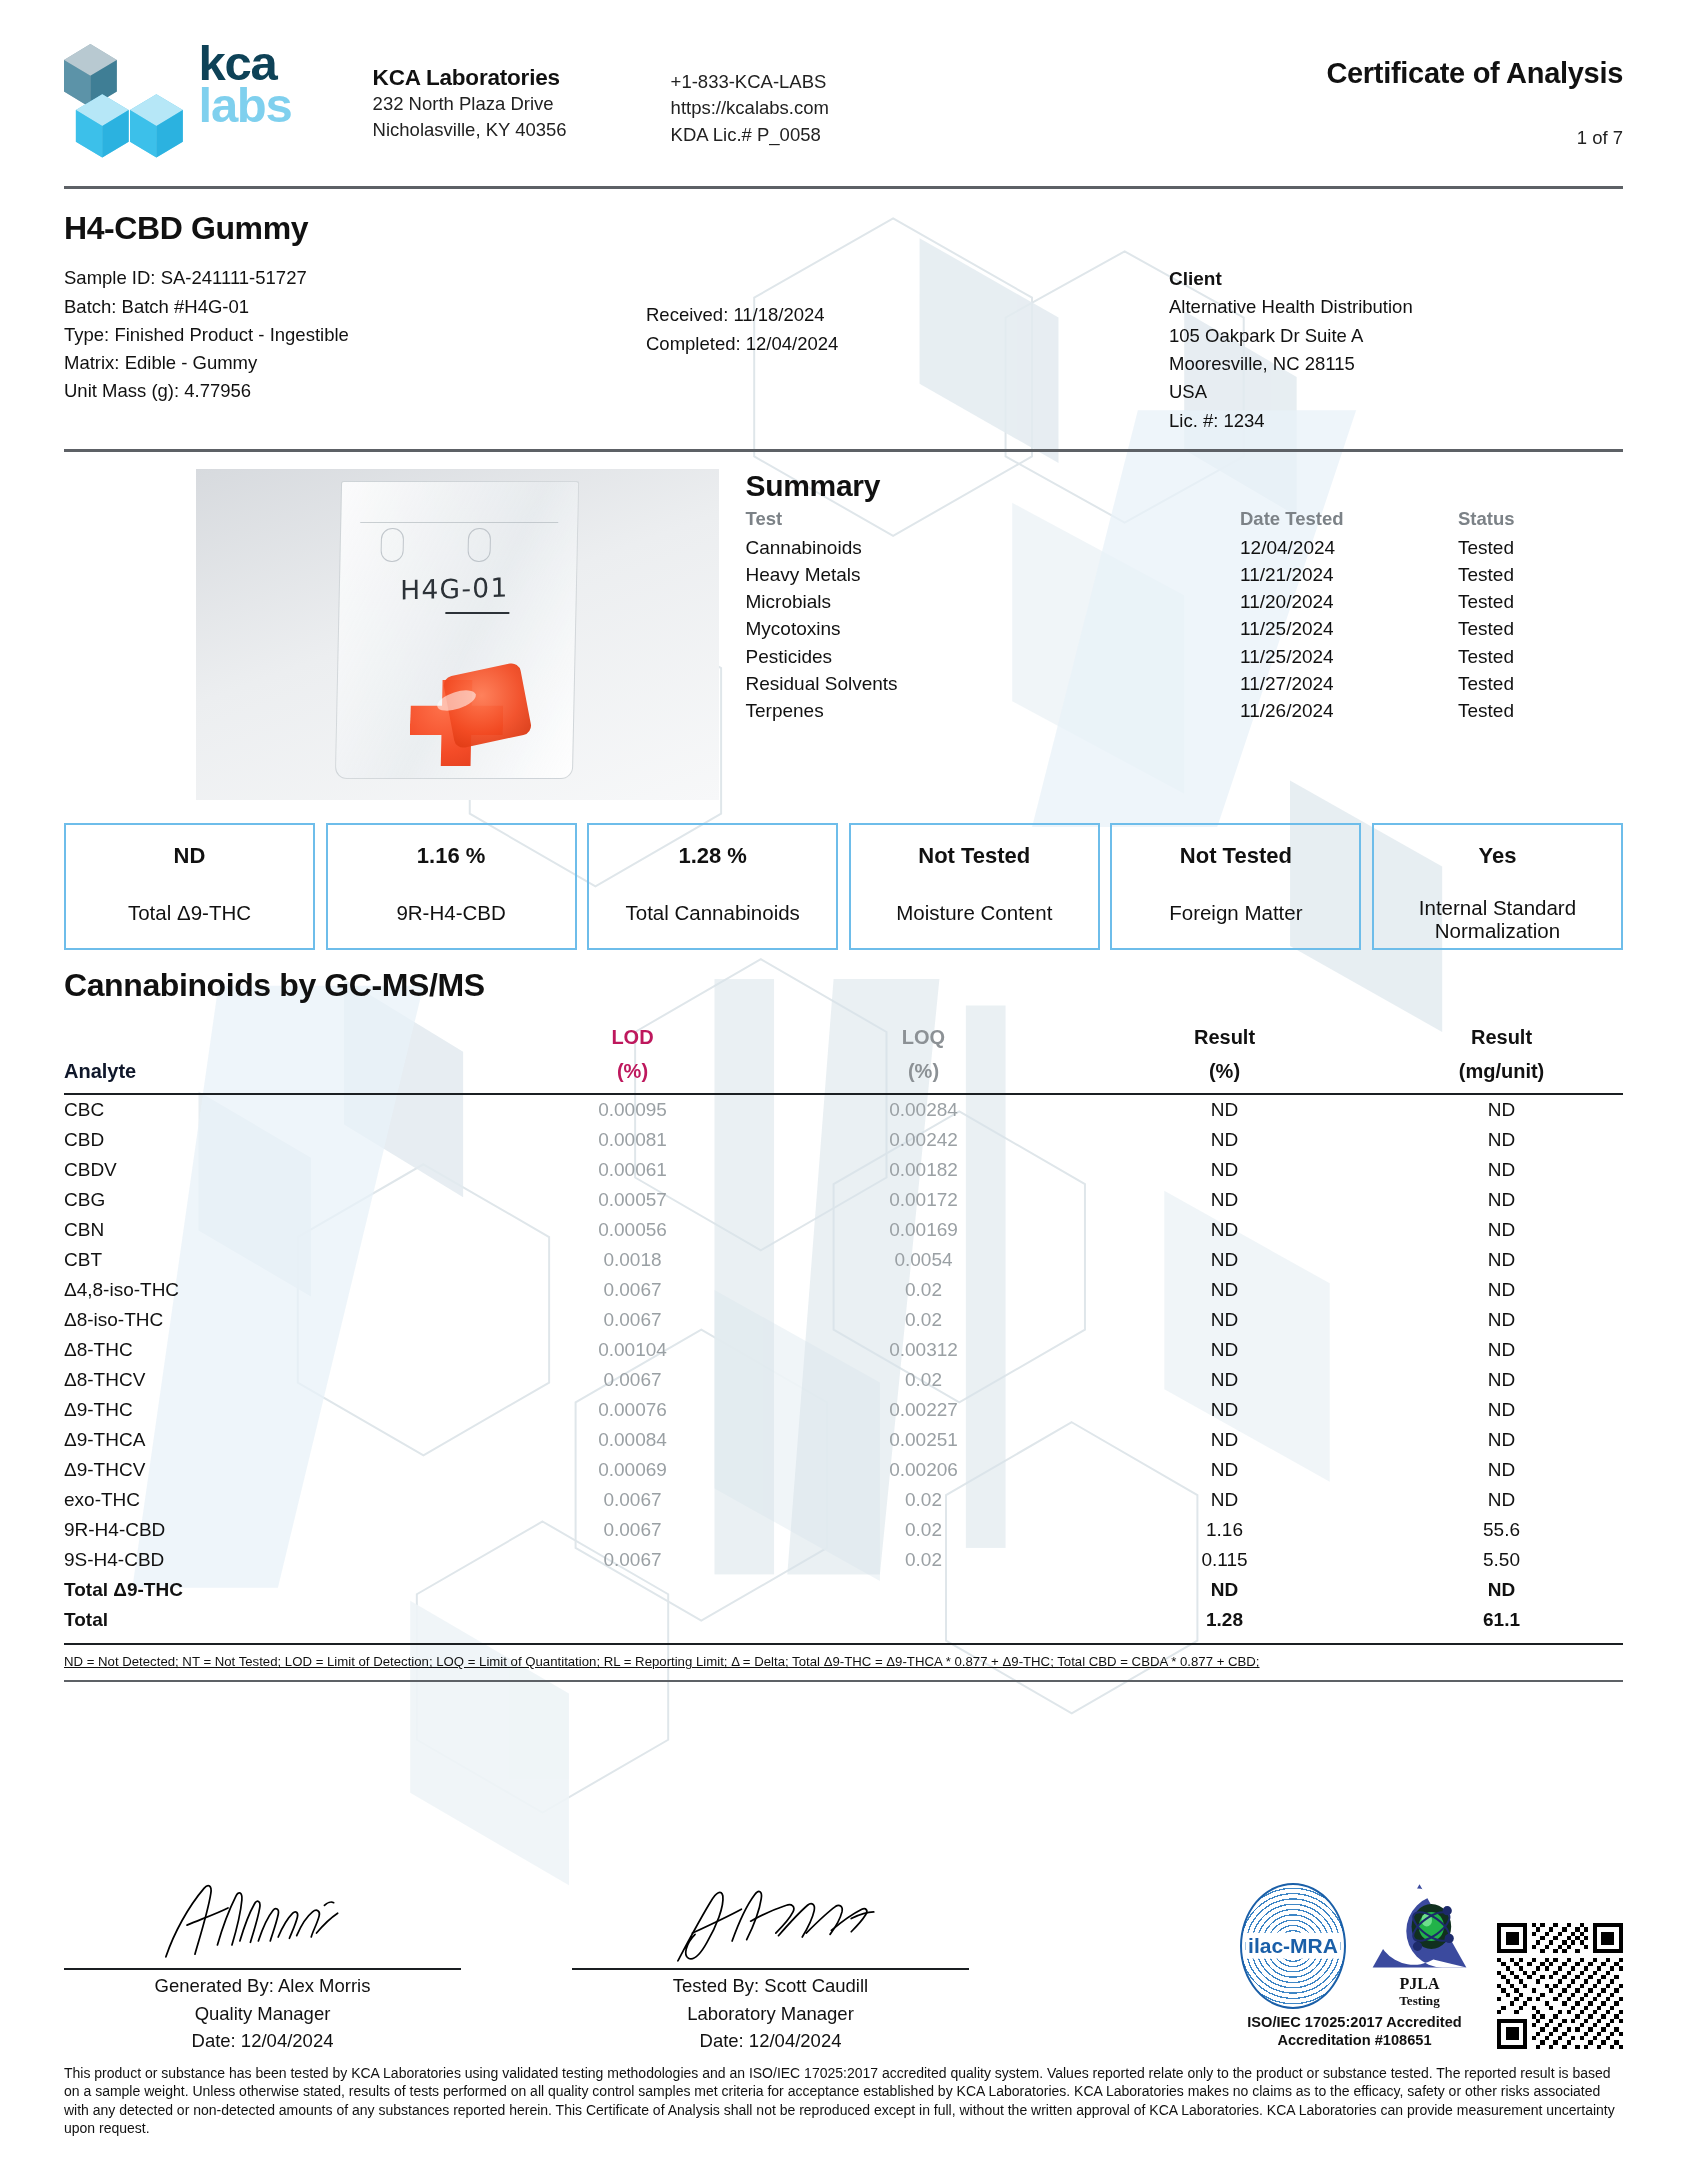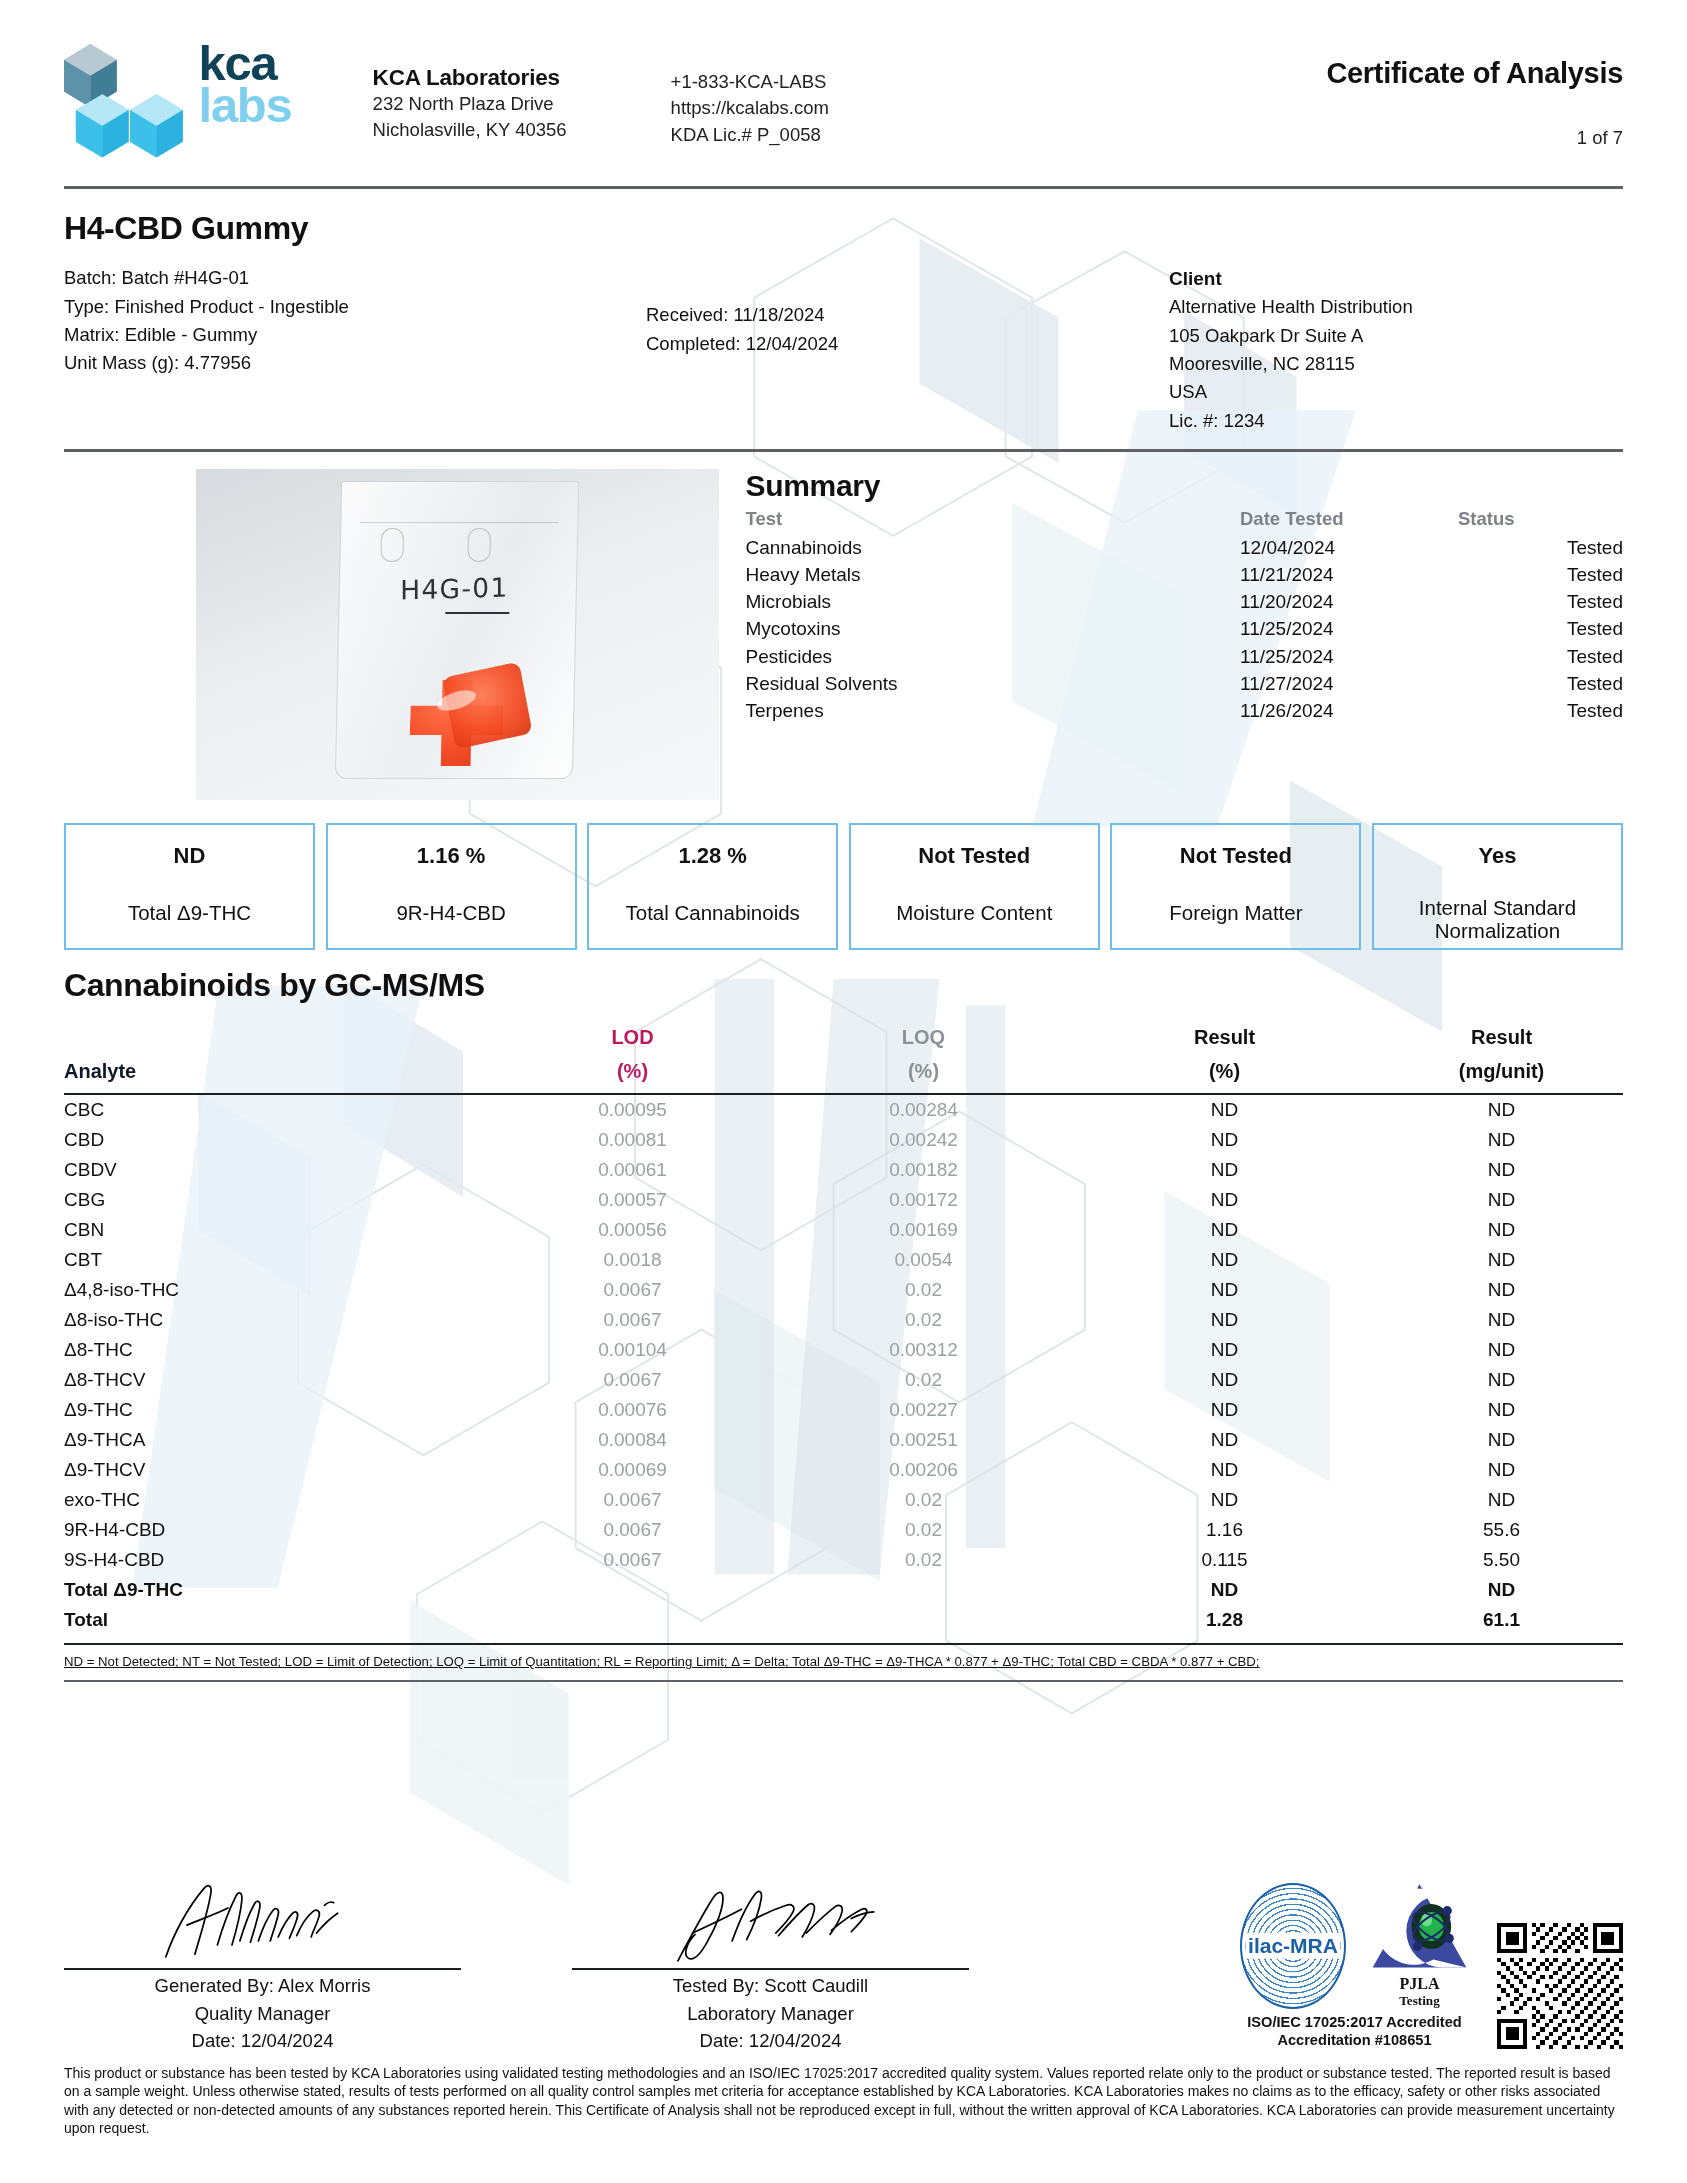--- a/index.html
+++ b/index.html
@@ -89,21 +89,21 @@
   .gloss { position:absolute; left: 99px; top: 210px; width: 40px; height: 17px; background: rgba(255,255,255,.55); border-radius: 50%; transform: rotate(-18deg); }
 
   .summary-wrap { flex: 1; padding-left: 26.5px; }
   .summary-h { font-size: 30px; font-weight: 700; letter-spacing: -0.3px; margin-bottom: 4px; }
   table.sum { width: 100%; border-collapse: collapse; }
   table.sum th {
     font-size: 18.5px; font-weight: 700; color: #7c8287; text-align: left; padding: 1.3px 0 4px 0;
   }
   table.sum td { font-size: 19px; color: #111; padding: 2.6px 0; }
   .sum-c2 { text-align: left; width: 218px; }
-  .sum-c3 { text-align: right; width: 165px; }
+  .sum-c3 { text-align: left; width: 165px; }
 
   
   .stats { display: flex; gap: 10.6px; margin-top: 22.5px; }
   .stat {
     flex: 1; border: 2px solid #6ebdea; height: 127px;
     display: flex; flex-direction: column; align-items: center; justify-content: flex-start;
     padding-top: 18.5px; background: transparent;
   }
   .stat-val { font-size: 22px; font-weight: 700; text-align: center; }
   .stat-lbl { font-size: 20.5px; margin-top: 32px; text-align: center; line-height: 1.15; padding: 0 5.3px; }
@@ -255,20 +255,21 @@
         <div class="pageno">1 of 7</div>
       </div>
     </div>
 
     <div class="rule-thick"></div>
 
     <div class="sample-title">H4-CBD Gummy</div>
 
     <div class="info-row">
       <div class="info-left">
+        <div class="meta-line">Sample ID: SA-241111-51727</div>
         <div class="meta-line">Batch: Batch #H4G-01</div>
         <div class="meta-line">Type: Finished Product - Ingestible</div>
         <div class="meta-line">Matrix: Edible - Gummy</div>
         <div class="meta-line">Unit Mass (g): 4.77956</div>
       </div>
       <div class="info-mid">
         <div class="meta-line">Received: 11/18/2024</div>
         <div class="meta-line">Completed: 12/04/2024</div>
       </div>
       <div class="info-right">

